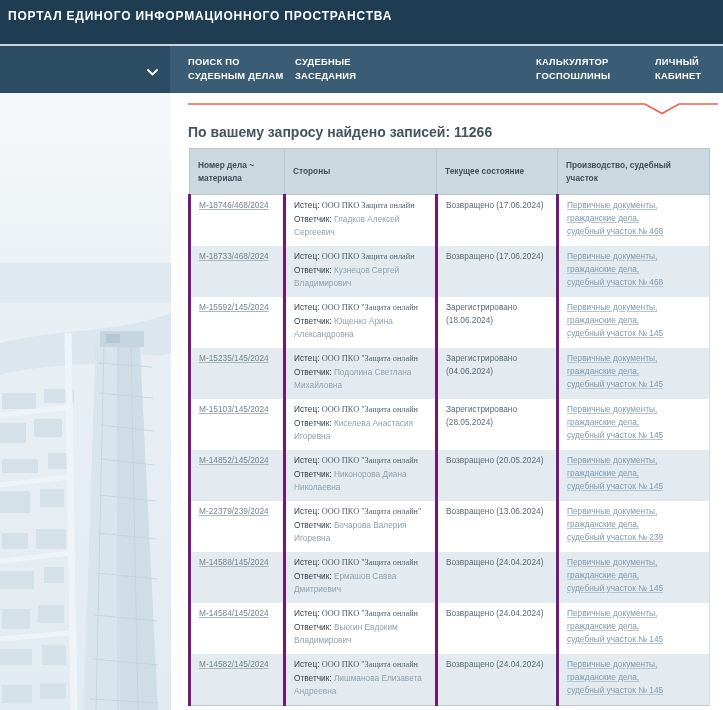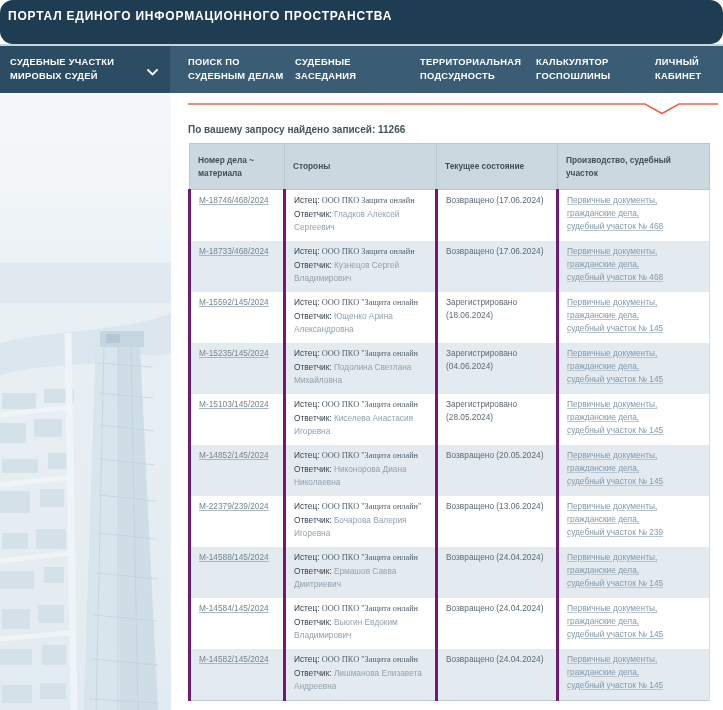--- a/index.html
+++ b/index.html
@@ -7,21 +7,21 @@
     width:723px;height:710px;overflow:hidden;position:relative;
     background:#ffffff;
     font-family:"Liberation Sans","DejaVu Sans",sans-serif;
     -webkit-font-smoothing:antialiased;
   }
   .page{position:absolute;inset:0;width:723px;height:710px;overflow:hidden;}
 
   
   .site-header{
     position:absolute;left:0;top:0;width:723px;height:44px;
-    background:#1e3d53;color:#ffffff;border-radius:13px;
+    background:#1e3d53;color:#ffffff;
   }
   .site-title{
     padding:7px 0 0 8px;font-size:12px;font-weight:bold;
     letter-spacing:.8px;line-height:1.55;text-transform:uppercase;
   }
 
   
   .main-nav{
     position:absolute;left:0;top:44px;width:723px;height:49px;
     background:#3a5d75;border-top:2px solid #ccd4da;box-sizing:border-box;
@@ -51,21 +51,21 @@
   }
   .sidebar svg{display:block;}
 
   
   .content{
     position:absolute;left:188px;top:93px;width:522px;height:617px;
     background:transparent;
   }
   .accent-line{display:block;margin-top:9px;}
   .results-line{
-    margin-top:7px;font-size:10px;font-weight:bold;color:#44545e;
+    margin-top:7px;font-size:14px;font-weight:bold;color:#44545e;
   }
   .results-line .count{font-weight:bold;}
 
   
   table.results{
     margin-top:8px;border-collapse:collapse;table-layout:fixed;width:520px;
     font-size:8.3px;border:1px solid #bfccd5;
   }
   table.results th{
     background:#ccd8e0;color:#3e4f5a;font-weight:bold;text-align:left;
@@ -96,35 +96,31 @@
 <div class="page">
 
   <header class="site-header">
     <div class="site-title">
       <div>ПОРТАЛ ЕДИНОГО ИНФОРМАЦИОННОГО ПРОСТРАНСТВА</div>
     </div>
   </header>
 
   <nav class="main-nav">
     <div class="nav-item first">
-      <span>СУДЕБНЫЕ УЧАСТКИ МИРОВЫХ СУДЕЙ</span>
       <span class="chev">
         <svg width="11" height="7" viewBox="0 0 11 7">
             <polyline points="1,1 5.5,5.5 10,1" fill="none" stroke="#ffffff" stroke-width="1.8" stroke-linecap="round" stroke-linejoin="round"></polyline>
           </svg>
       </span>
     </div>
     <div class="nav-item ni-2">
       <span>ПОИСК ПО СУДЕБНЫМ ДЕЛАМ</span>
     </div>
     <div class="nav-item ni-3">
       <span>СУДЕБНЫЕ ЗАСЕДАНИЯ</span>
-    </div>
-    <div class="nav-item ni-4">
-      <span>ТЕРРИТОРИАЛЬНАЯ ПОДСУДНОСТЬ</span>
     </div>
     <div class="nav-item ni-5">
       <span>КАЛЬКУЛЯТОР ГОСПОШЛИНЫ</span>
     </div>
     <div class="nav-item ni-6">
       <span>ЛИЧНЫЙ КАБИНЕТ</span>
     </div>
   </nav>
 
   <aside class="sidebar">

